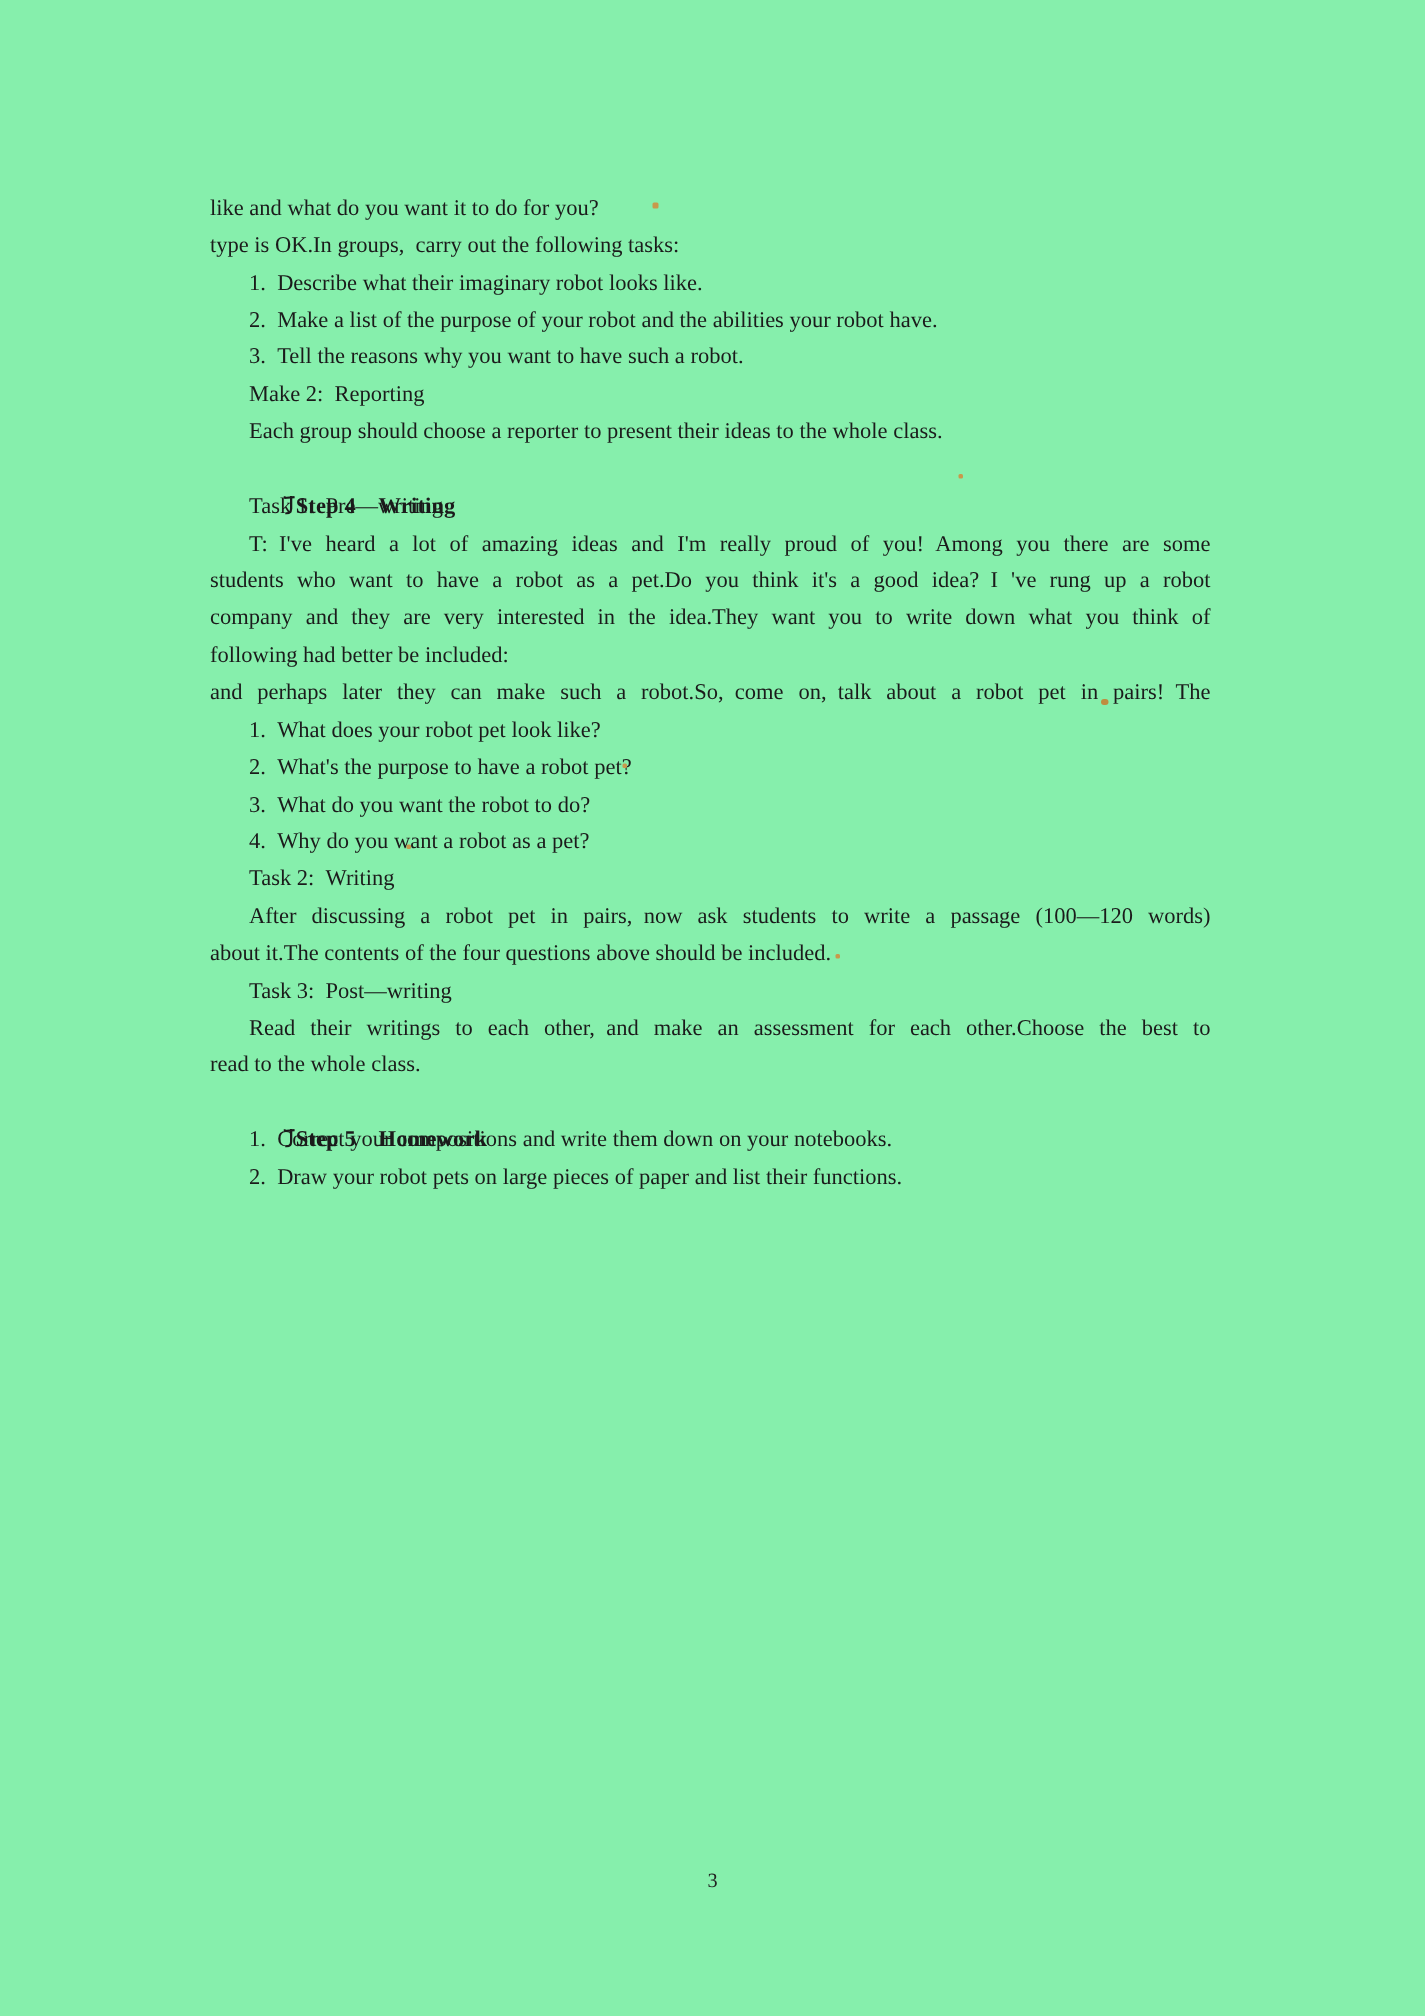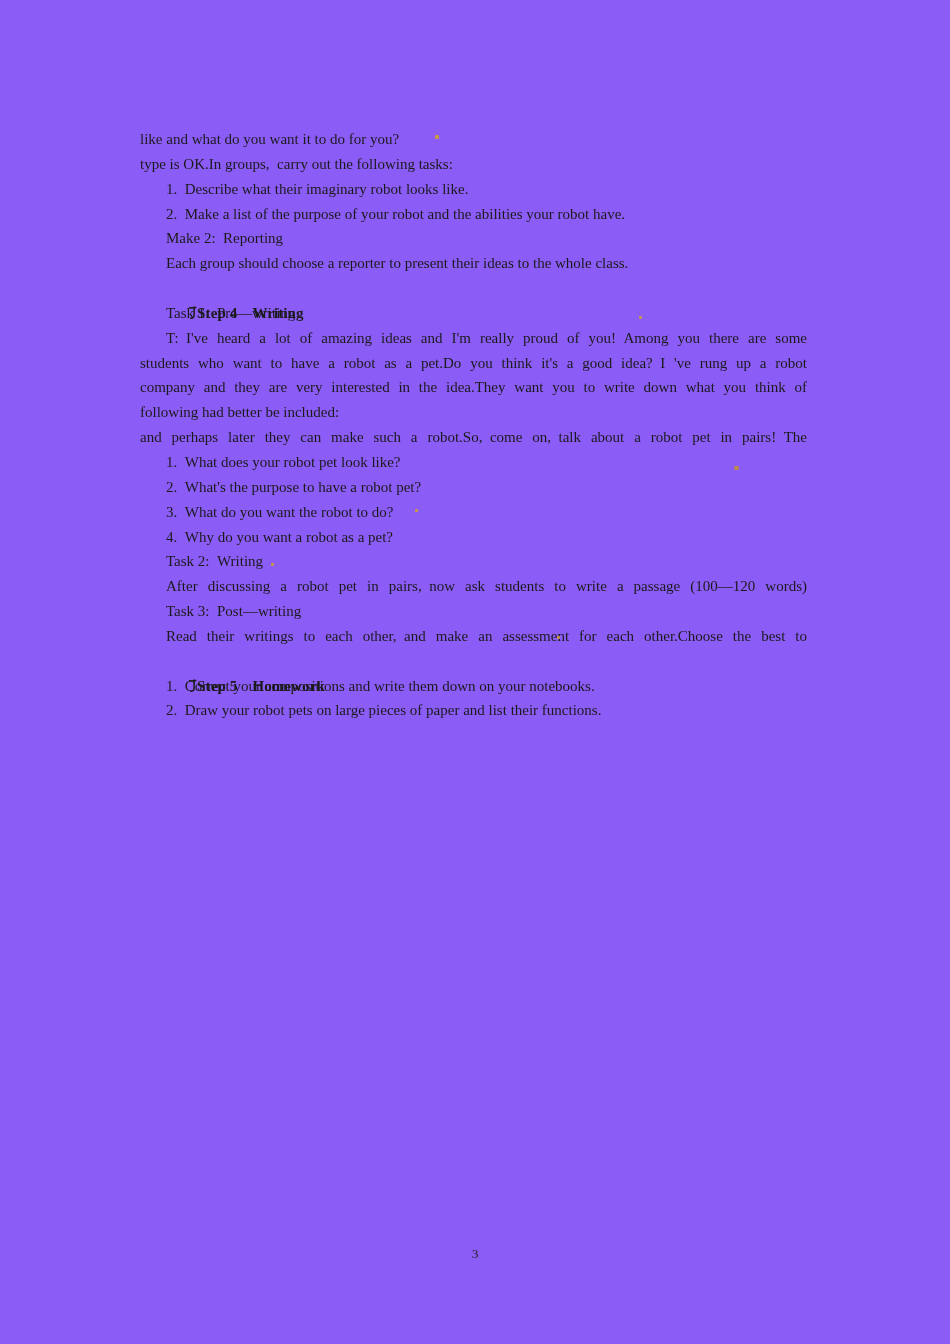--- a/index.html
+++ b/index.html
@@ -4,21 +4,21 @@
 <style>
   html, body {
     margin: 0;
     padding: 0;
     background: #ffffff;
   }
   .page {
     position: relative;
     width: 950px;
     height: 1344px;
-    background: #8b5cf6;
+    background: #86efac;
     overflow: hidden;
     font-family: "Liberation Serif", "DejaVu Serif", serif;
     color: #1b1b1b;
   }
   .text-block {
     position: absolute;
     left: 140px;
     top: 127px;
     width: 667px;
     font-size: 15px;
@@ -60,20 +60,21 @@
 </head>
 <body>
 
 <div class="page">
 
   <div class="text-block">
     <div class="line">like and what do you want it to do for you?</div>
     <div class="line">type is OK.In groups, carry out the following tasks:</div>
     <div class="line item">1. Describe what their imaginary robot looks like.</div>
     <div class="line item">2. Make a list of the purpose of your robot and the abilities your robot have.</div>
+    <div class="line item">3. Tell the reasons why you want to have such a robot.</div>
     <div class="line item">Make 2: Reporting</div>
     <div class="line indent">Each group should choose a reporter to present their ideas to the whole class.</div>
 
     <div class="line heading">
       <span class="step-marker"><svg width="8" height="13" viewBox="0 0 8 13">
             <path d="M0.7 0.9 L0.7 2.2" stroke="#1b1b1b" stroke-width="1.4" fill="none"></path>
             <path d="M0.5 2.0 L7.4 1.4" stroke="#1b1b1b" stroke-width="1.5" fill="none"></path>
             <path d="M5.1 0.6 L5.1 9.2 C5.1 11.7 3.3 12.5 1.2 12.2" stroke="#1b1b1b" stroke-width="1.5" fill="none"></path>
           </svg></span><span>Step 4 Writing</span>
     </div>
@@ -83,22 +84,24 @@
     <div class="line just">students who want to have a robot as a pet.Do you think it's a good idea? I 've rung up a robot</div>
     <div class="line just">company and they are very interested in the idea.They want you to write down what you think of</div>
     <div class="line">following had better be included:</div>
     <div class="line just">and perhaps later they can make such a robot.So, come on, talk about a robot pet in pairs! The</div>
     <div class="line item">1. What does your robot pet look like?</div>
     <div class="line item">2. What's the purpose to have a robot pet?</div>
     <div class="line item">3. What do you want the robot to do?</div>
     <div class="line item">4. Why do you want a robot as a pet?</div>
     <div class="line item">Task 2: Writing</div>
     <div class="line indent just">After discussing a robot pet in pairs, now ask students to write a passage (100—120 words)</div>
+    <div class="line">about it.The contents of the four questions above should be included.</div>
     <div class="line item">Task 3: Post—writing</div>
     <div class="line indent just">Read their writings to each other, and make an assessment for each other.Choose the best to</div>
+    <div class="line">read to the whole class.</div>
 
     <div class="line heading">
       <span class="step-marker"><svg width="8" height="13" viewBox="0 0 8 13">
             <path d="M0.7 0.9 L0.7 2.2" stroke="#1b1b1b" stroke-width="1.4" fill="none"></path>
             <path d="M0.5 2.0 L7.4 1.4" stroke="#1b1b1b" stroke-width="1.5" fill="none"></path>
             <path d="M5.1 0.6 L5.1 9.2 C5.1 11.7 3.3 12.5 1.2 12.2" stroke="#1b1b1b" stroke-width="1.5" fill="none"></path>
           </svg></span><span>Step 5 Homework</span>
     </div>
 
     <div class="line item">1. Correct your compositions and write them down on your notebooks.</div>

